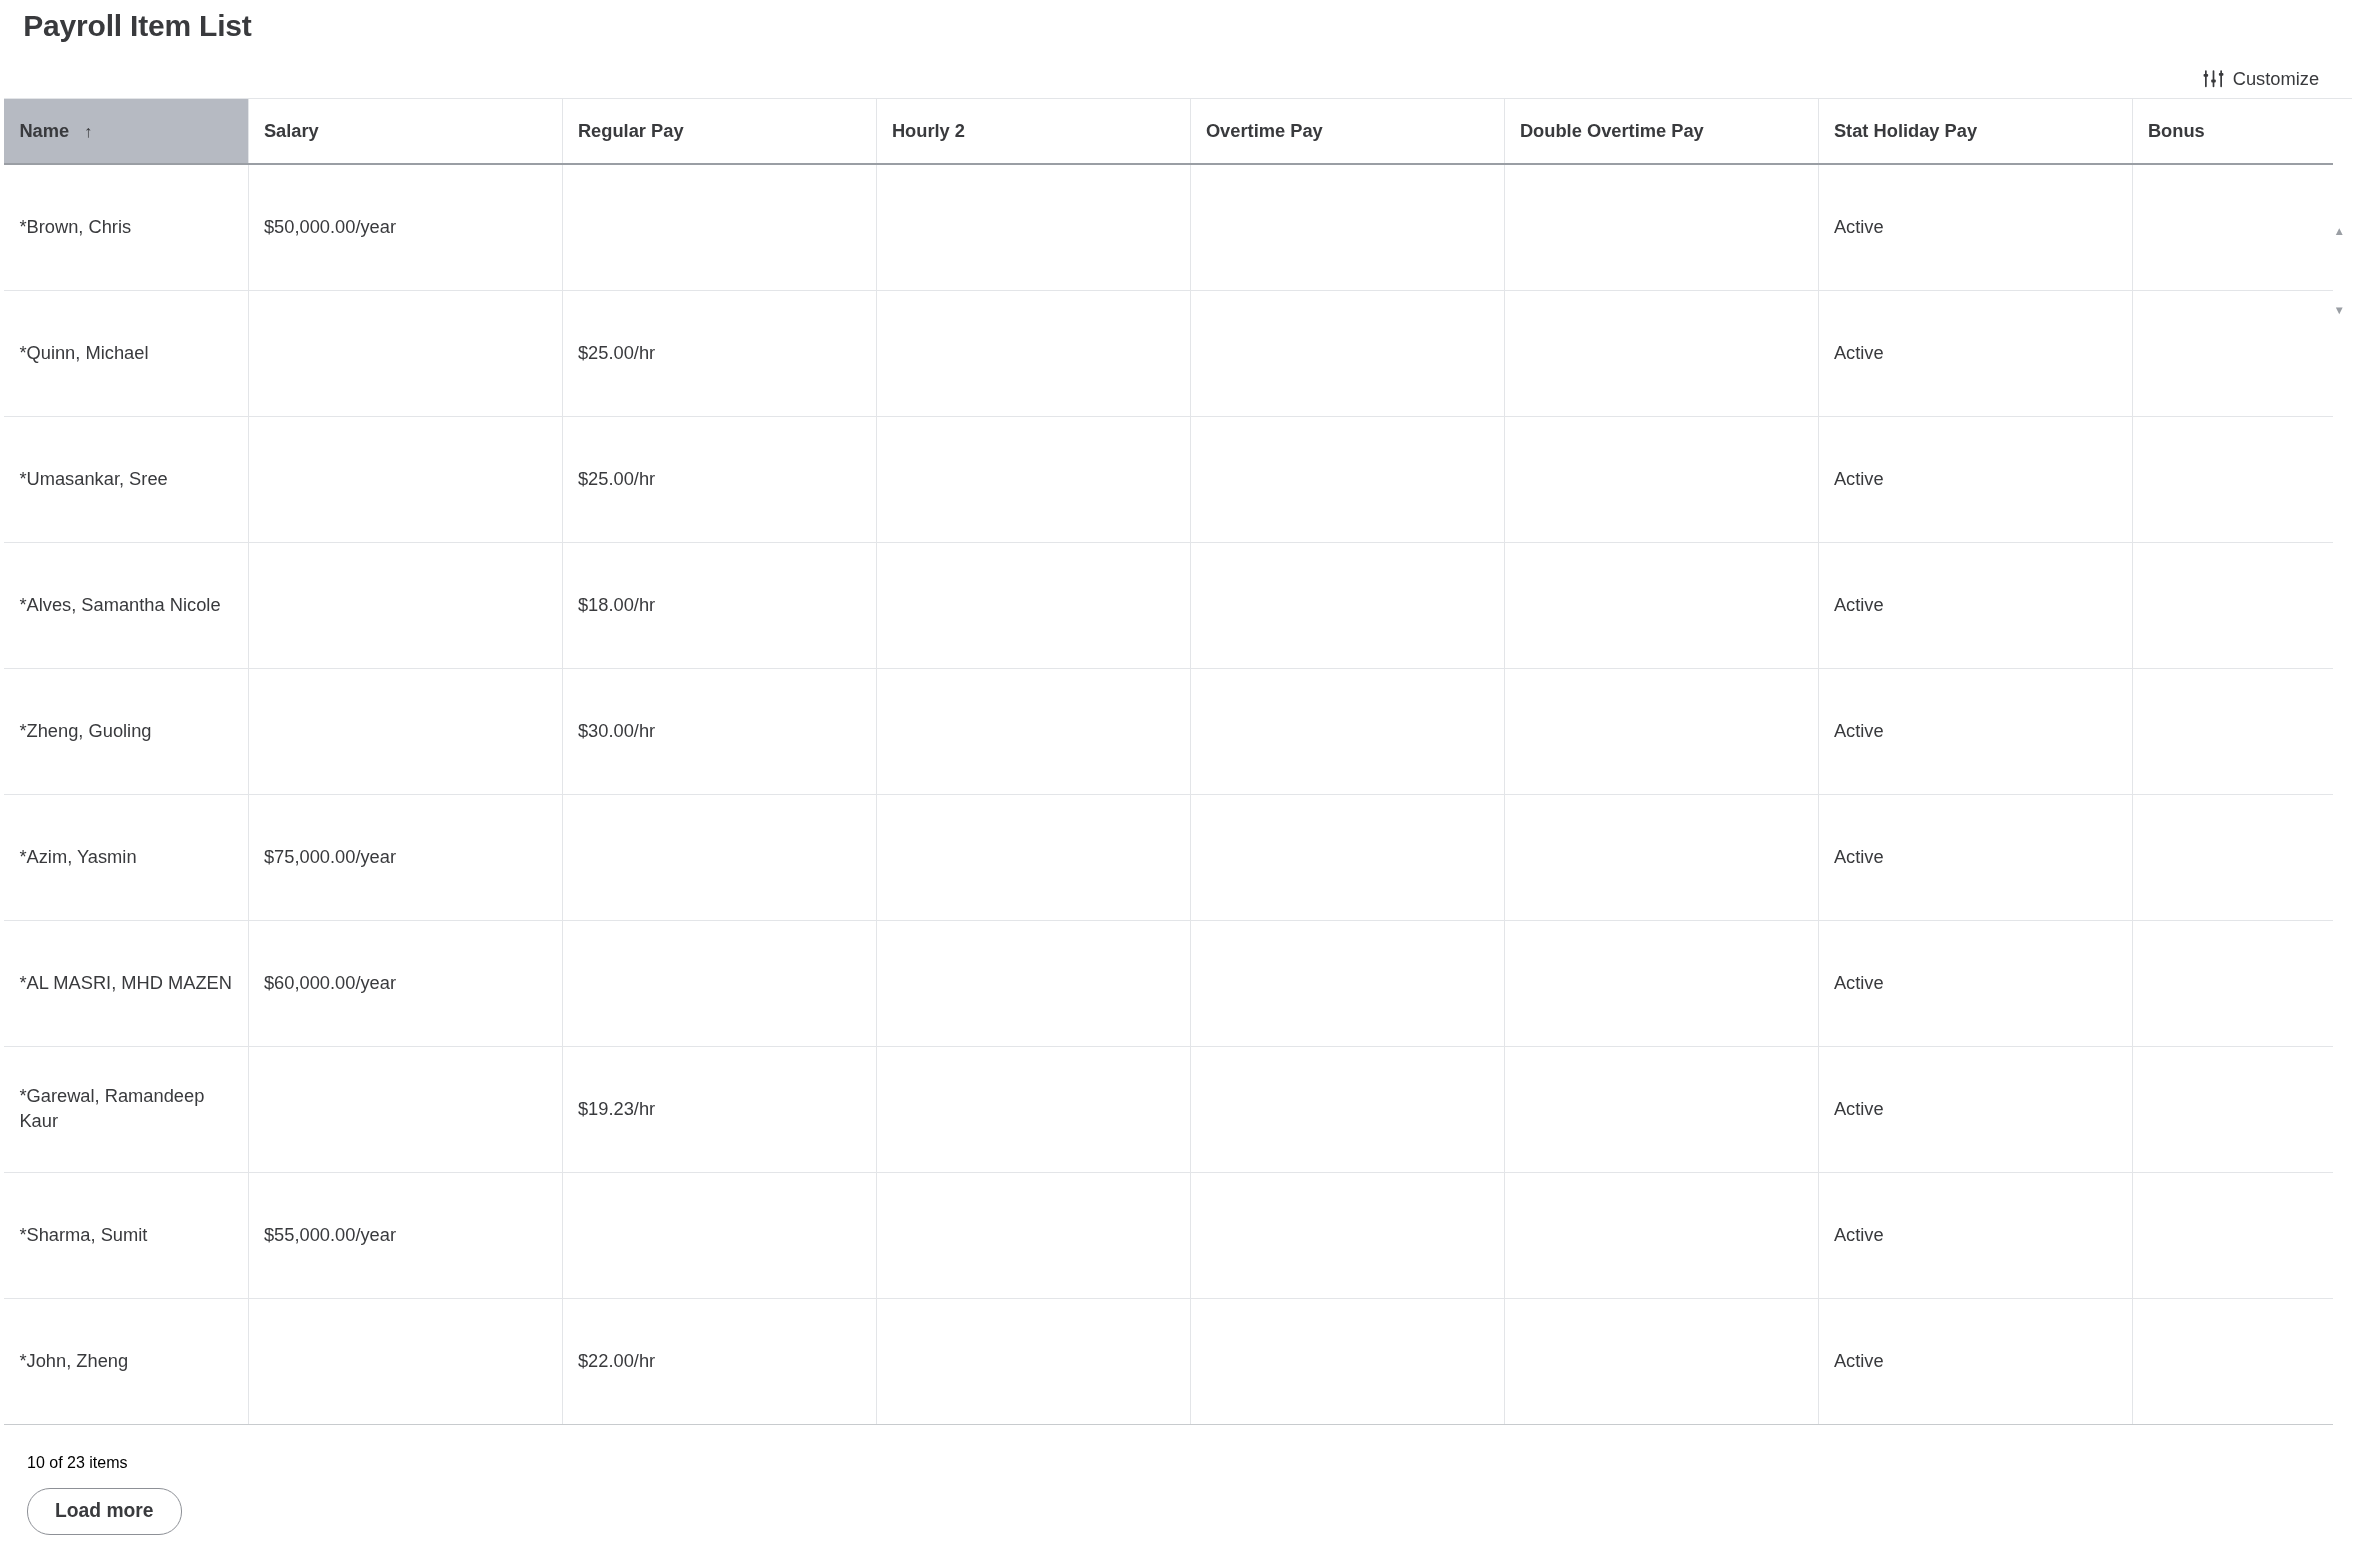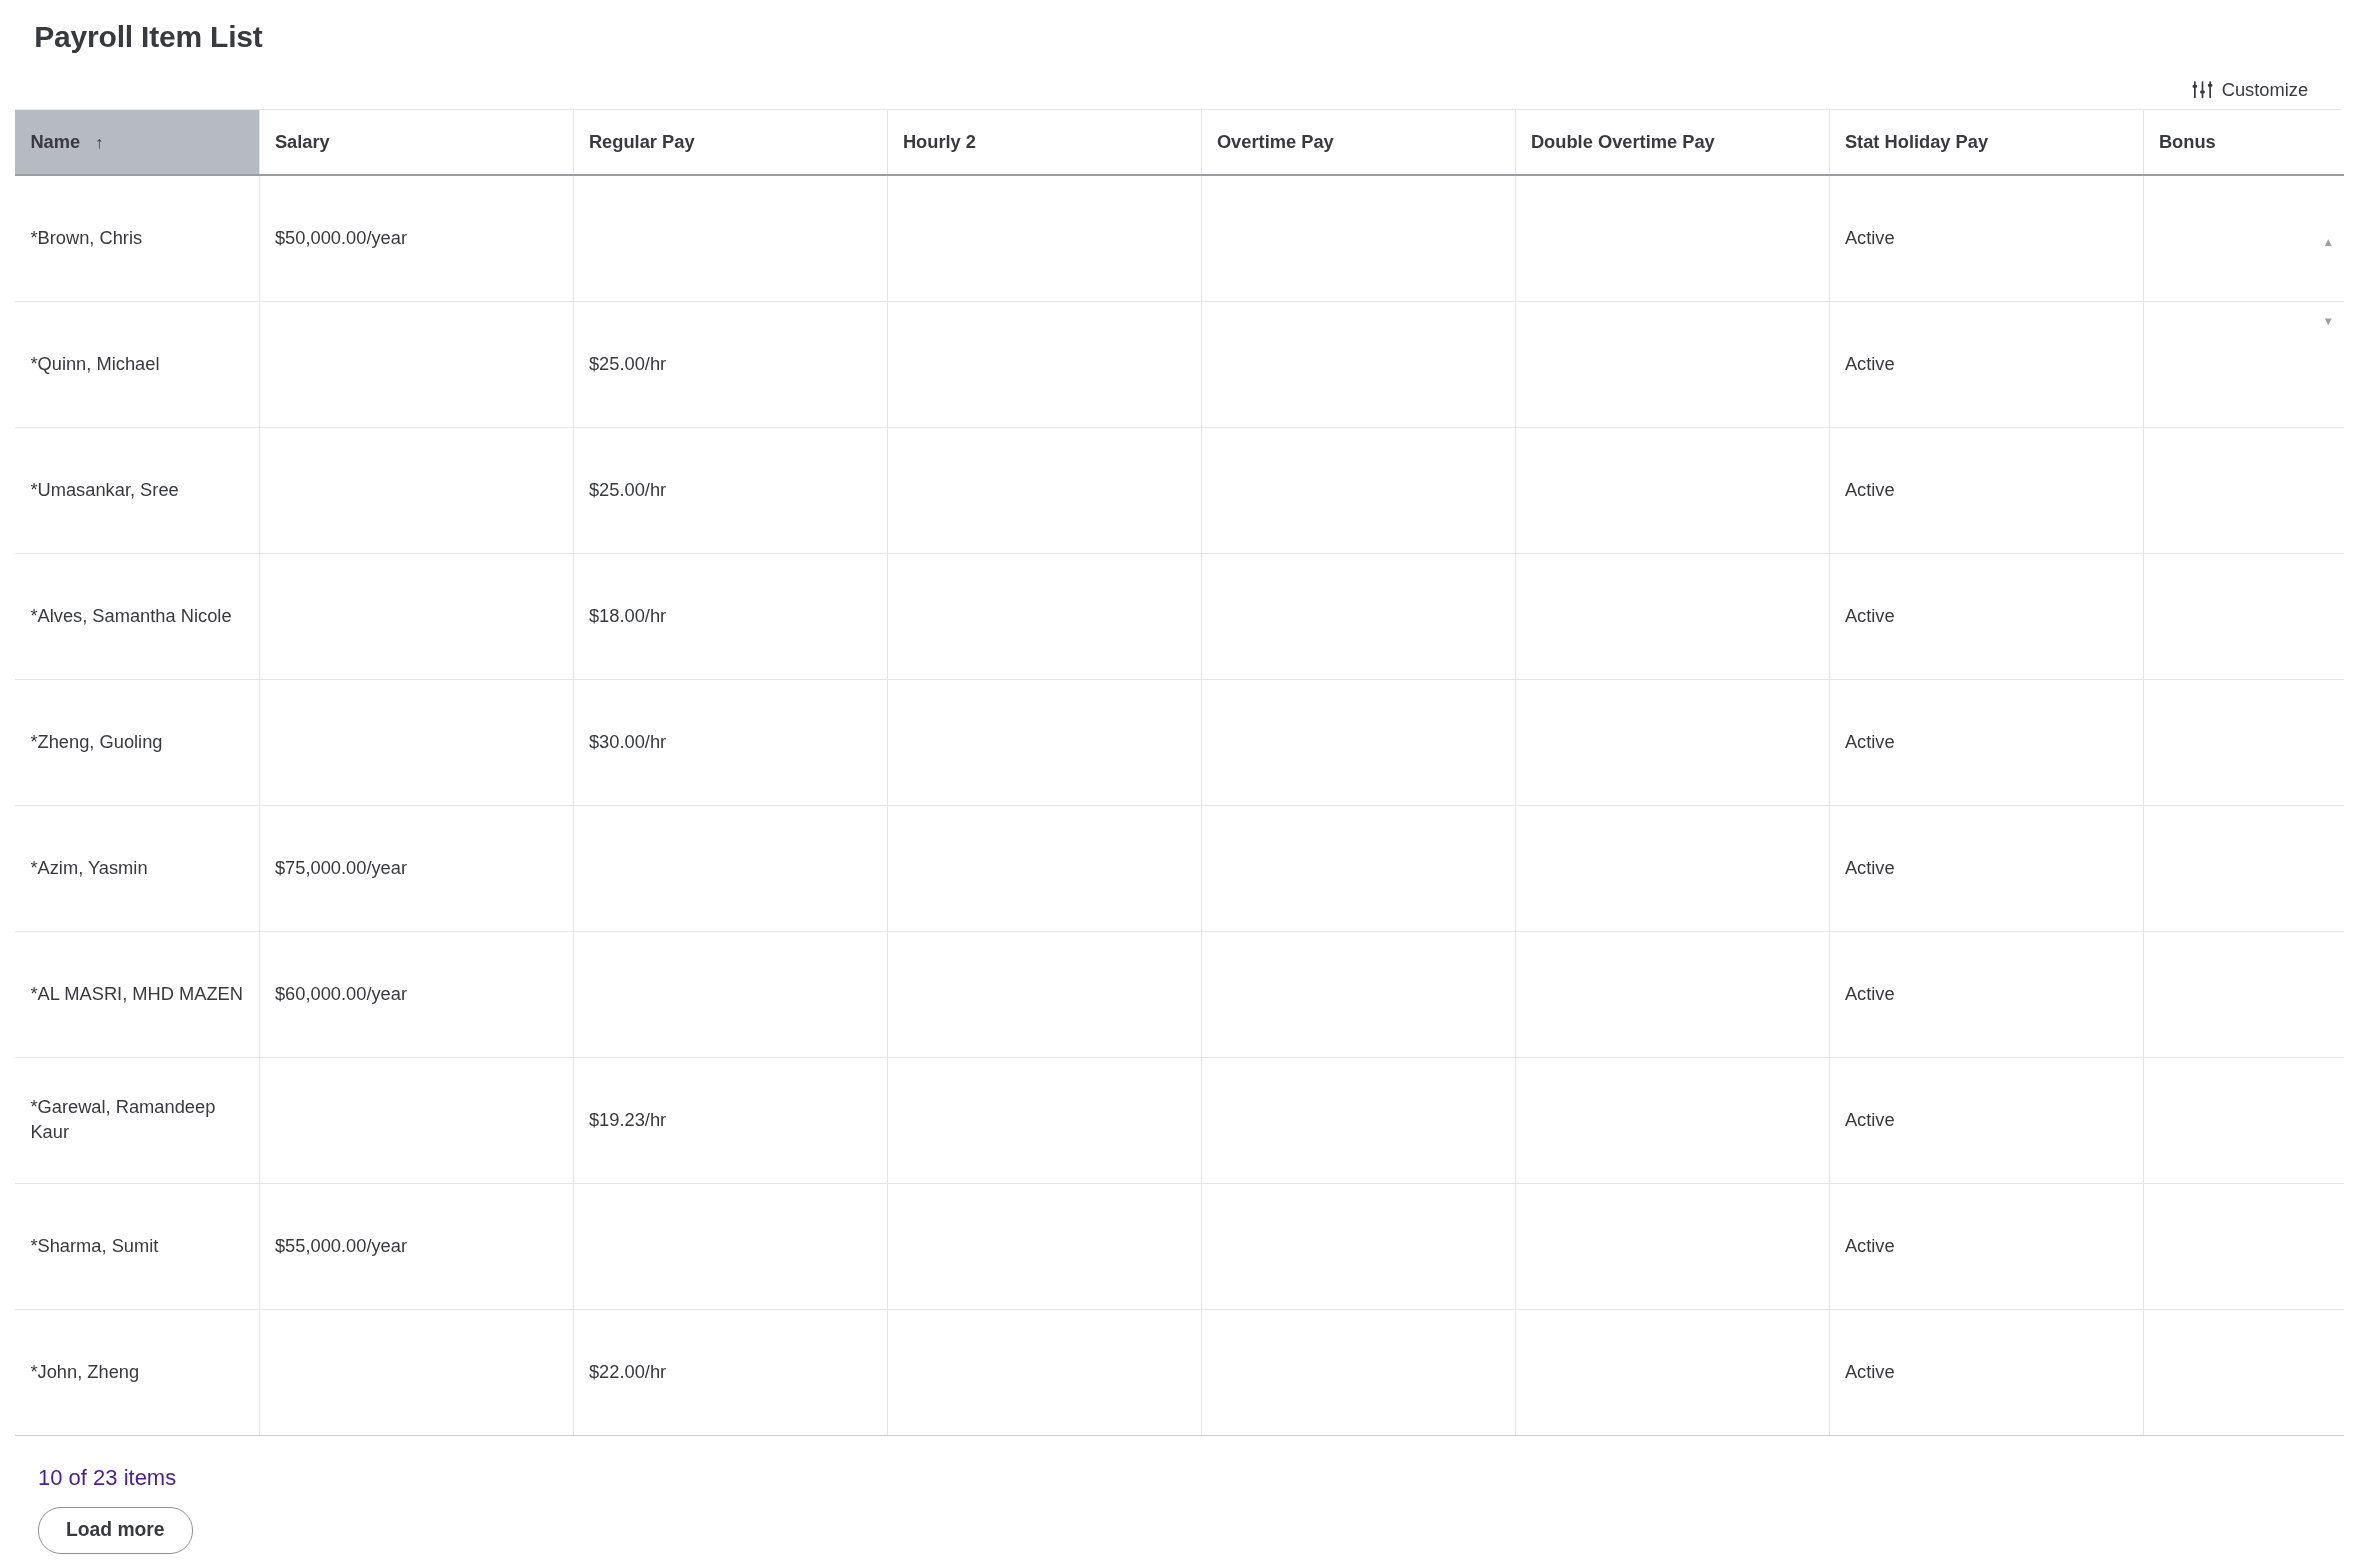--- a/index.html
+++ b/index.html
@@ -12,21 +12,21 @@
   }
   body {
     width: 2356px;
     height: 1562px;
     overflow: hidden;
   }
   .page {
     position: relative;
     width: 2356px;
     height: 1562px;
-    padding: 15px;
+    padding: 4px;
   }
   .page-title {
     font-size: 30px;
     font-weight: bold;
     color: #393a3d;
     letter-spacing: -0.2px;
     padding: 0 0 0 19.3px;
     margin: 0;
     line-height: 44px;
   }
@@ -130,22 +130,22 @@
     line-height: 11.6px;
     text-align: center;
   }
   .v-scroll .arrow.up { top: 0; }
   .v-scroll .arrow.down { top: 79px; }
 
   .footer {
     padding: 29px 0 0 23px;
   }
   .count-text {
-    font-size: 22px;
-    color: #4c1d95;
+    font-size: 16px;
+    color: #000000;
     margin-bottom: 16.4px;
   }
   .load-more {
     display: inline-block;
     font-size: 19.3px;
     font-weight: bold;
     color: #393a3d;
     background: #ffffff;
     border: 1px solid #8d9096;
     border-radius: 23px;

